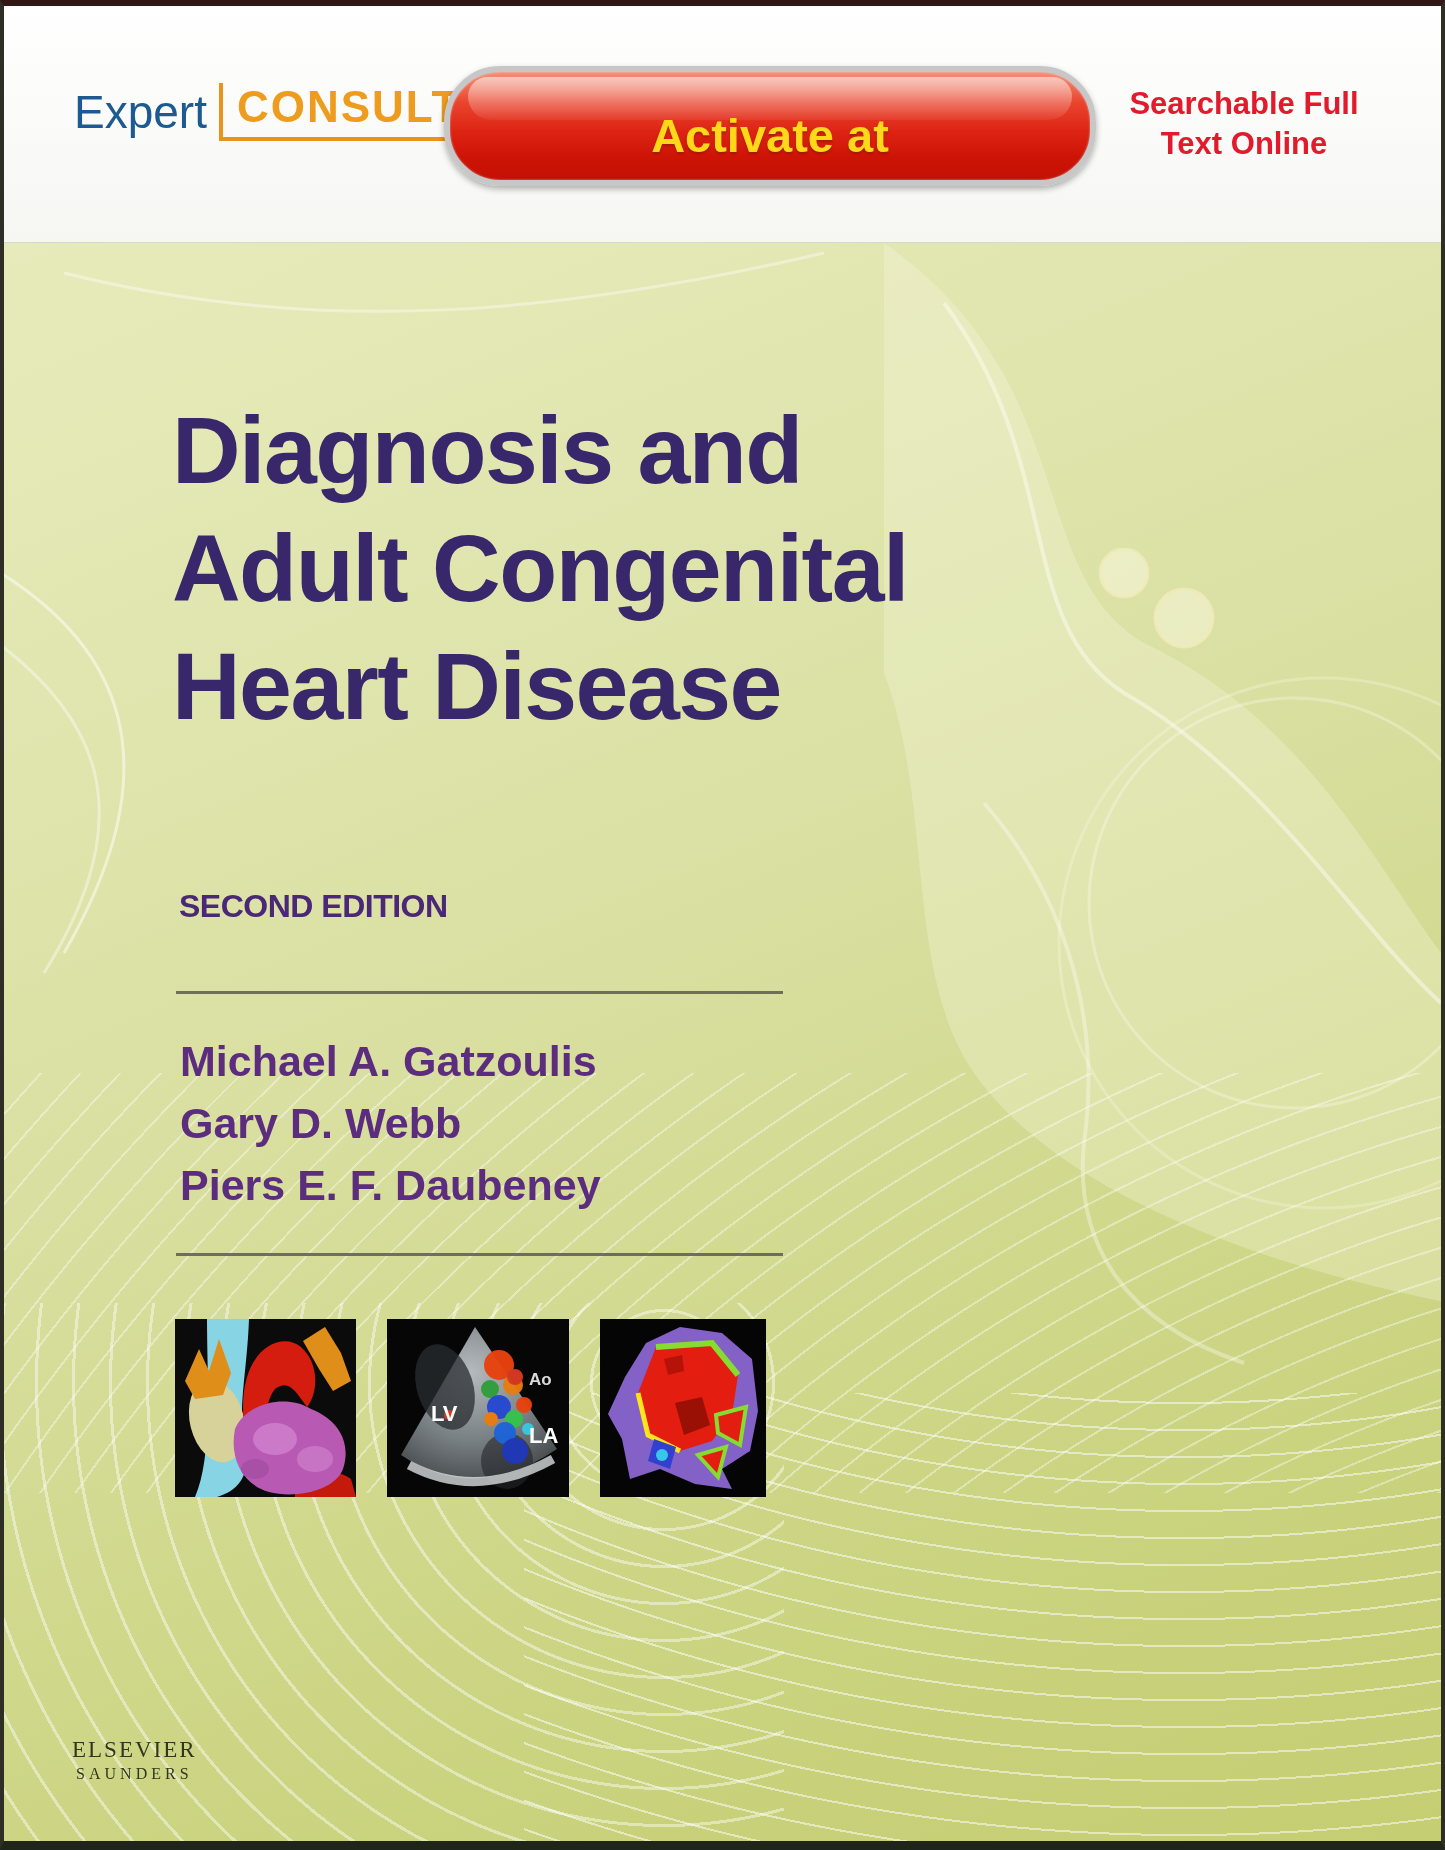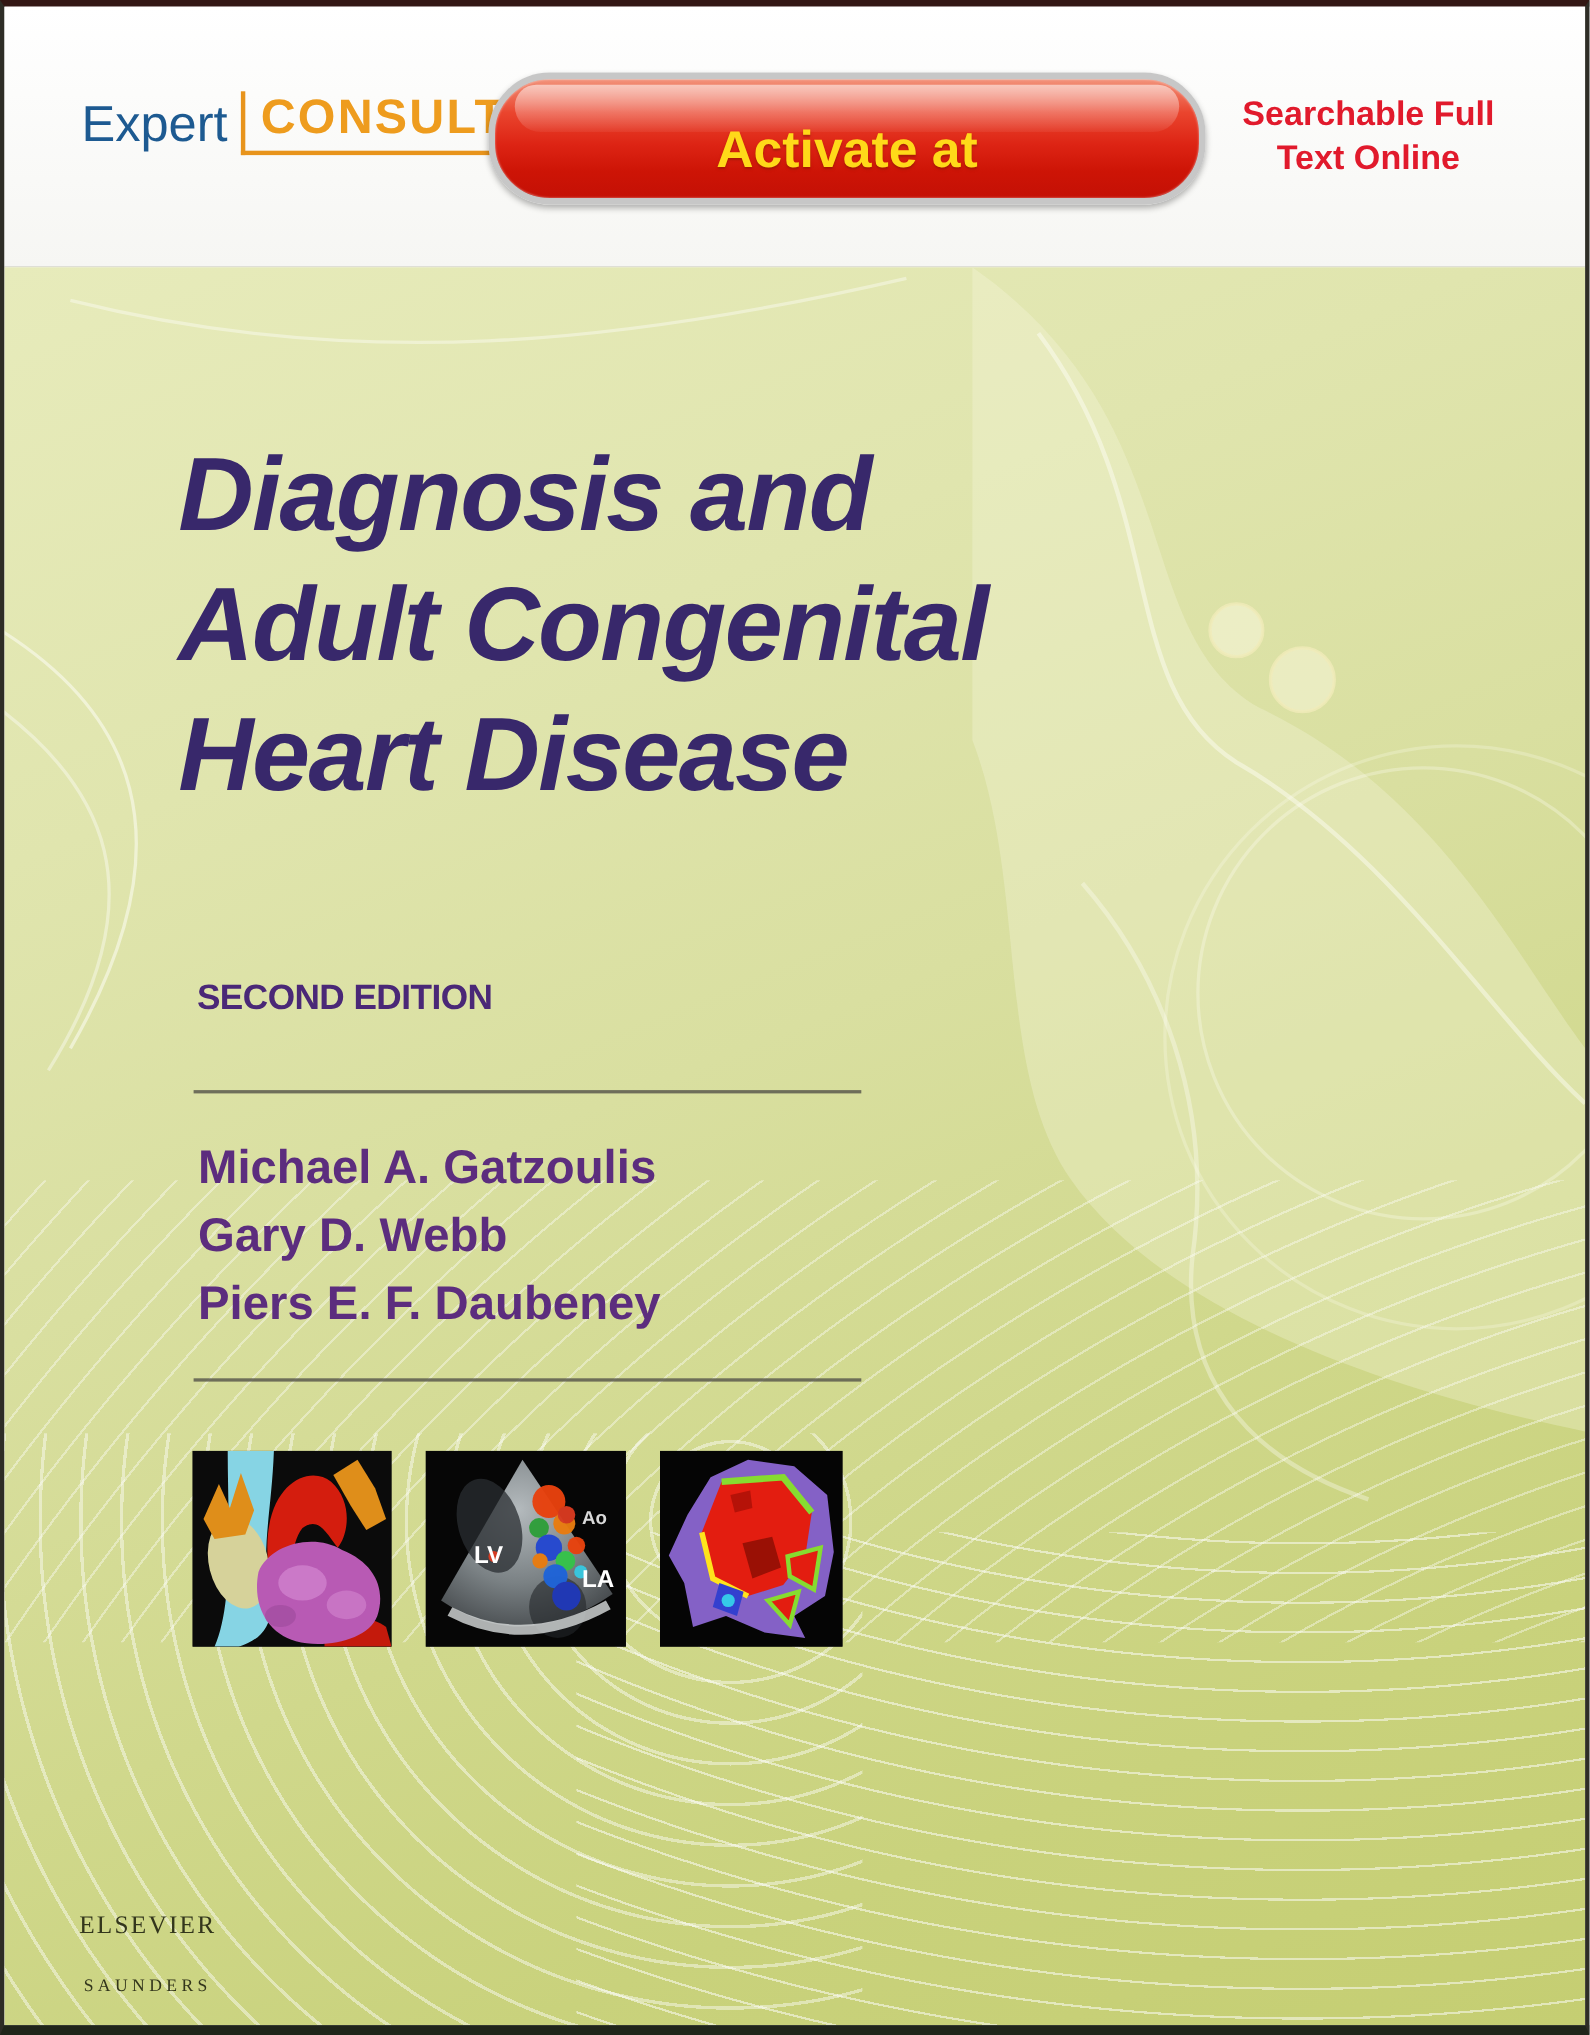--- a/index.html
+++ b/index.html
@@ -75,22 +75,22 @@
     opacity:.85;pointer-events:none;
   }
   .waves-mid{
     position:absolute;left:0;top:830px;width:1445px;height:420px;
     background:repeating-radial-gradient(circle at 1900px 1700px,
       rgba(255,255,255,0) 0 27px, rgba(255,255,255,.38) 27px 29px);
     pointer-events:none;
   }
   
   .title-block{
-    position:absolute;left:158px;top:148px;width:1100px;
-    color:#38286b;font-size:95px;font-weight:700;line-height:118px;letter-spacing:-1.5px;font-style:italic;
+    position:absolute;left:168px;top:148px;width:1100px;
+    color:#38286b;font-size:95px;font-weight:700;line-height:118px;letter-spacing:-1.5px;
   }
   .edition{
     position:absolute;left:175px;top:645px;
     color:#4a2877;font-size:32px;font-weight:700;letter-spacing:-.5px;
   }
   .rule{
     position:absolute;left:172px;width:607px;height:3px;
     background:#5c5b4d;opacity:.85;
   }
   .rule-1{top:748px;}
@@ -104,21 +104,21 @@
     position:absolute;left:171px;top:1076px;display:flex;gap:31px;
   }
   .thumb{height:178px;background:#0a0a0a;overflow:hidden;flex:none;}
   .thumb svg{display:block;}
   
   .publisher{
     position:absolute;left:68px;top:1492px;
     color:#33361c;font-family:"Liberation Serif",serif;text-align:center;
   }
   .publisher .els{font-size:23px;letter-spacing:2px;line-height:30px;}
-  .publisher .sau{font-size:16px;letter-spacing:4px;line-height:18px;margin-top:32px;}
+  .publisher .sau{font-size:16px;letter-spacing:4px;line-height:18px;}
 </style>
 </head>
 <body>
 
 <div class="page">
 
   <div class="header">
 
     <div class="brand">
       <span class="expert">Expert</span>

